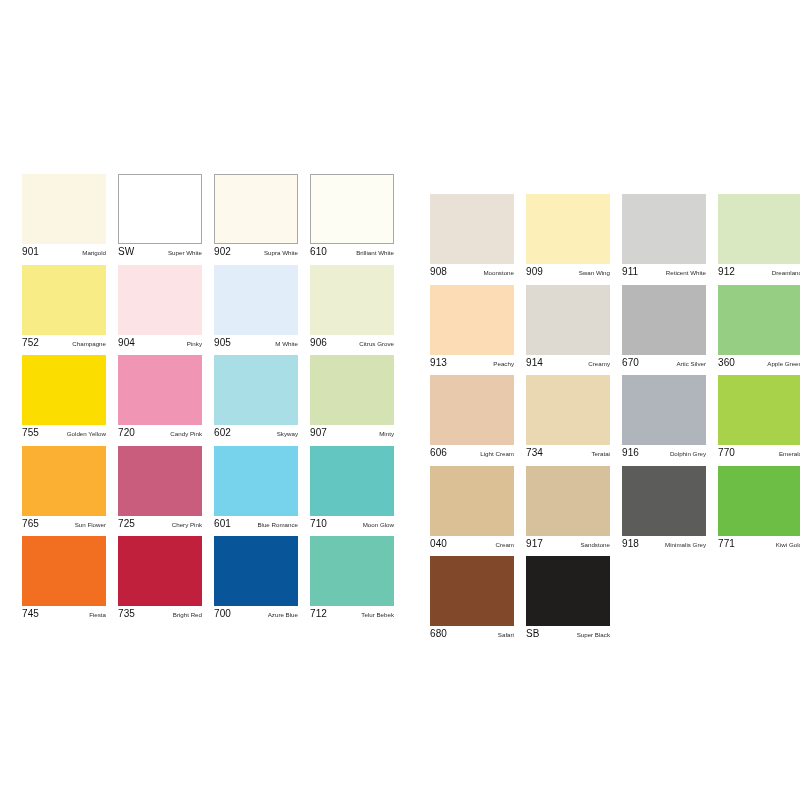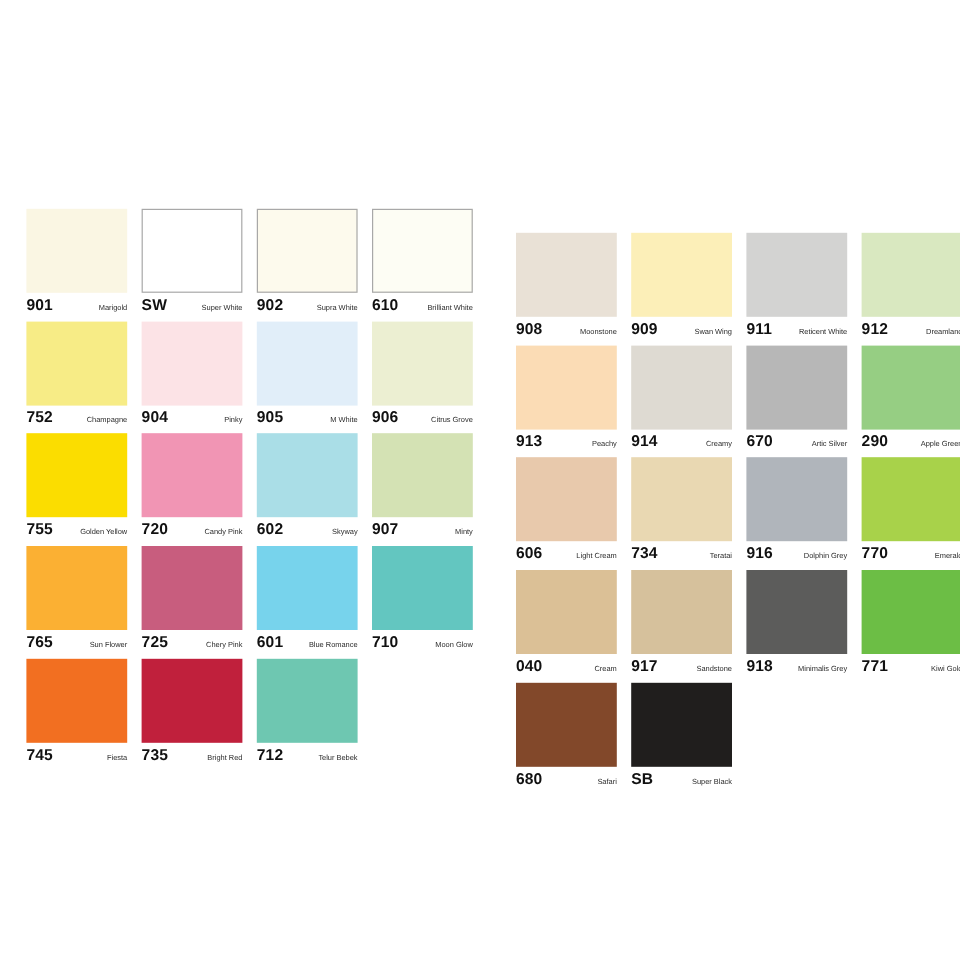--- a/index.html
+++ b/index.html
@@ -53,22 +53,22 @@
   }
   .swatch-caption {
     width: 84px;
     display: flex;
     justify-content: space-between;
     align-items: baseline;
     padding-top: 3px;
     line-height: 1.05;
   }
   .swatch-code {
-    font-size: 13px;
-    font-weight: bold;
+    font-size: 10px;
+    font-weight: normal;
     color: #111111;
     letter-spacing: 0.1px;
     white-space: nowrap;
   }
   .swatch-name {
     font-size: 6.2px;
     font-weight: normal;
     color: #2b2b2b;
     white-space: nowrap;
     text-align: right;
@@ -199,20 +199,27 @@
         </div>
       </div>
       <div class="swatch-cell">
         <div class="swatch-chip" style="background: rgb(192, 32, 60);"></div>
         <div class="swatch-caption">
           <span class="swatch-code">735</span>
           <span class="swatch-name">Bright Red</span>
         </div>
       </div>
       <div class="swatch-cell">
+        <div class="swatch-chip" style="background: rgb(8, 85, 154);"></div>
+        <div class="swatch-caption">
+          <span class="swatch-code">700</span>
+          <span class="swatch-name">Azure Blue</span>
+        </div>
+      </div>
+      <div class="swatch-cell">
         <div class="swatch-chip" style="background: rgb(110, 199, 177);"></div>
         <div class="swatch-caption">
           <span class="swatch-code">712</span>
           <span class="swatch-name">Telur Bebek</span>
         </div>
       </div>
     </div>
   <div class="panel" id="panel-right">
       <div class="swatch-cell">
         <div class="swatch-chip" style="background: rgb(233, 225, 214);"></div>
@@ -259,21 +266,21 @@
       <div class="swatch-cell">
         <div class="swatch-chip" style="background: rgb(183, 183, 183);"></div>
         <div class="swatch-caption">
           <span class="swatch-code">670</span>
           <span class="swatch-name">Artic Silver</span>
         </div>
       </div>
       <div class="swatch-cell">
         <div class="swatch-chip" style="background: rgb(150, 206, 131);"></div>
         <div class="swatch-caption">
-          <span class="swatch-code">290</span>
+          <span class="swatch-code">360</span>
           <span class="swatch-name">Apple Green</span>
         </div>
       </div>
       <div class="swatch-cell">
         <div class="swatch-chip" style="background: rgb(232, 201, 172);"></div>
         <div class="swatch-caption">
           <span class="swatch-code">606</span>
           <span class="swatch-name">Light Cream</span>
         </div>
       </div>

